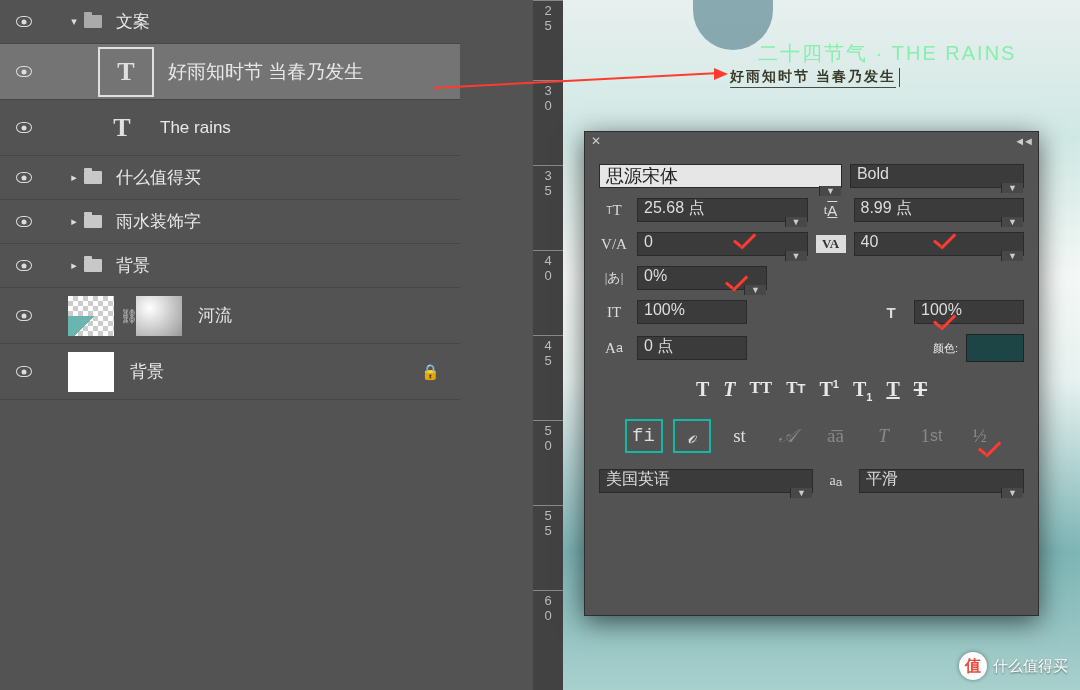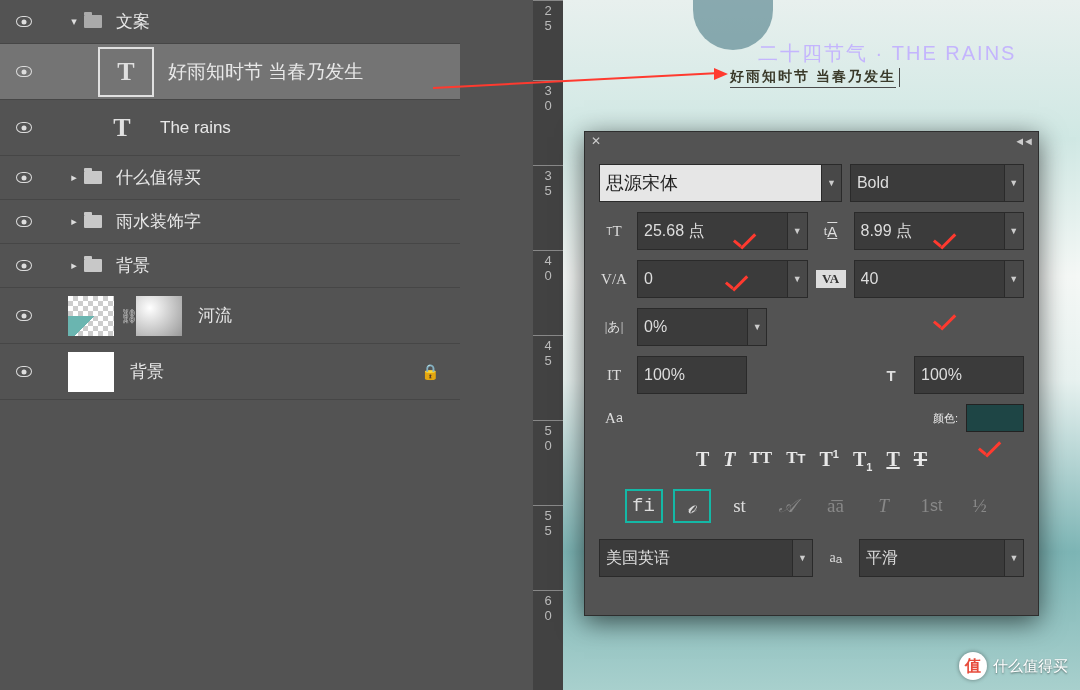--- a/index.html
+++ b/index.html
@@ -30,39 +30,39 @@
 .thumb.grad { background:radial-gradient(circle at 30% 30%, #fff, #999); }
 .thumb.white { background:#fff; }
 .link { width:14px; text-align:center; color:#ccc; font-size:14px; margin:0 2px;}
 .lock { color:#ccc; font-size:15px; margin-left:auto; margin-right:20px; }
 
 
 .ruler-v { position:absolute; left:533px; top:0; width:30px; height:690px; background:#424242; }
 .ruler-v .tick { position:absolute; width:100%; border-top:1px solid #888; color:#bbb; font-size:13px; text-align:center; padding-top:2px; }
 .canvas-bg { position:absolute; left:563px; top:0; right:0; height:690px; background:linear-gradient(180deg,#e8f0ee 0%, #d0e8e4 20%, #f5f8f6 40%, #e8f2f0 55%, #7db5b5 80%, #a8d0cd 100%); }
 .canvas-bg::before{content:"";position:absolute;left:130px;top:0;width:80px;height:50px;background:#4a7a85;opacity:0.6;border-radius:0 0 40px 40px;}
-.canvas-title1 { position:absolute; left:758px; top:40px; color:#c4b5fd; font-size:20px; letter-spacing:2px; }
+.canvas-title1 { position:absolute; left:758px; top:40px; color:#86efac; font-size:20px; letter-spacing:2px; }
 .canvas-text { position:absolute; left:730px; top:68px; color:#3a3a2a; font-size:14px; font-weight:bold; letter-spacing:2px; border-bottom:1px solid #4a4a4a; padding-bottom:1px; }
 .canvas-text::after{content:"";position:absolute;right:-4px;top:0;bottom:0;border-left:1px solid #444;}
 
 
 .char-panel { position:absolute; left:584px; top:131px; width:455px; height:485px; background:#535353; box-shadow:0 6px 25px rgba(0,0,0,0.6); border:1px solid #2e2e2e; }
 .cp-top { height:18px; display:flex; align-items:center; background:#535353; padding:0 6px; justify-content:space-between; }
 .cp-x { color:#ccc; font-size:12px; }
 .cp-collapse { color:#ccc; font-size:11px; letter-spacing:-2px; }
 .cp-tabs { height:42px; display:flex; align-items:stretch; background:#424242; position:relative; }
 .cp-tab { padding:0 18px; display:flex; align-items:center; color:#999; font-size:16px; cursor:pointer; }
 .cp-tab.active { color:#eee; border-bottom:2px solid transparent; }
 .cp-tab.active::after{content:"";position:absolute;bottom:0;left:0;width:70px;height:0;}
 .cp-menu { margin-left:auto; padding:0 12px; display:flex; align-items:center; color:#ccc; }
 .cp-menu-icon { width:16px; display:flex; flex-direction:column; gap:3px; }
 .cp-menu-icon span { height:1.5px; background:#ccc; }
 .cp-body { padding:14px 14px; }
 .row { display:flex; align-items:center; gap:8px; margin-bottom:10px; }
-.field { display:flex; align-items:center; background:#3b3b3b; border:1px solid #2a2a2a; height:38px; }
+.field { display:flex; align-items:flex-end; background:#3b3b3b; border:1px solid #2a2a2a; height:24px;flex-direction:column; }
 .field.bright { background:#e6e6e6; }
 .field input { background:transparent; border:none; color:#ddd; font-size:16px; padding:0 6px; width:100%; outline:none; }
 .field.bright input { color:#222; font-size:18px; }
 .dd { width:22px; height:100%; border-left:1px solid #2a2a2a; display:flex; align-items:center; justify-content:center; color:#ccc; font-size:9px; background:#484848;}
 .ico { width:30px; color:#ddd; font-size:15px; display:flex; align-items:center; justify-content:center; font-family:"Times New Roman",serif; }
 .opentype-row { display:flex; gap:10px; justify-content:center; margin-top:16px; }
 .ot-btn { width:38px; height:34px; display:flex; align-items:center; justify-content:center; color:#ddd; font-family:"Times New Roman",serif; font-size:19px; }
 .ot-btn.boxed { border:2px solid #14b8a6;font-family:Liberation Mono, monospace; }
 .ot-btn.dim { color:#888; }
 .style-row { display:flex; gap:14px; justify-content:center; margin:16px 0; }
@@ -235,20 +235,23 @@
       <div style="flex:1"></div>
       <span class="ico">
           <b>T</b>
         </span>
       <div class="field" style="width:110px">
           <input value="100%" style="">
         </div>
     </div>
     <div class="row">
       <span class="ico">A<sup>a</sup></span>
+      <div class="field" style="width:110px">
+          <input value="0 点" style="">
+        </div>
       <div style="flex:1"></div>
       <span class="lbl" style="font-size:11px">颜色:</span>
       <div class="color-swatch"></div>
     </div>
     <div class="style-row">
       <span class="st-btn">T</span>
       <span class="st-btn" style="font-style:italic">T</span>
       <span class="st-btn" style="font-size:17px">TT</span>
       <span class="st-btn" style="font-size:17px">T<span style="font-size:13px">T</span></span>
       <span class="st-btn">T<sup style="font-size:11px">1</sup></span>

